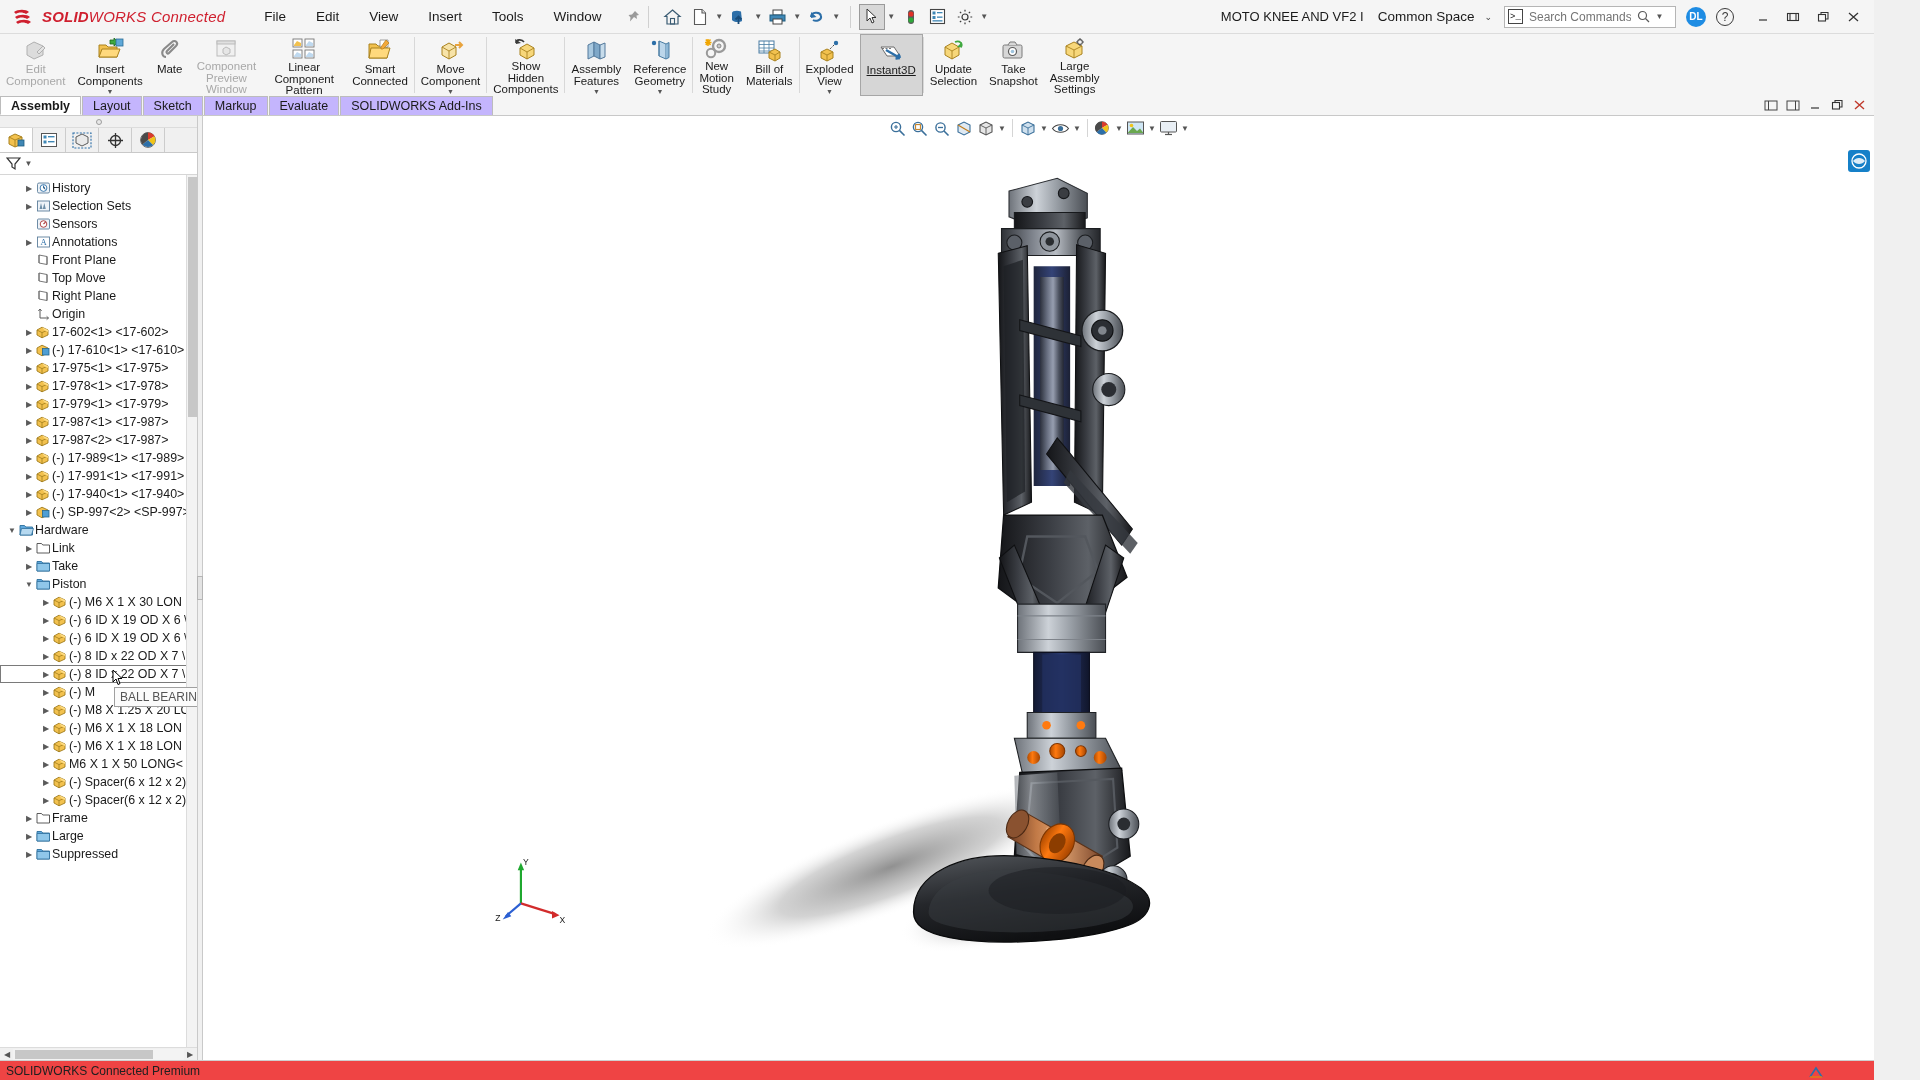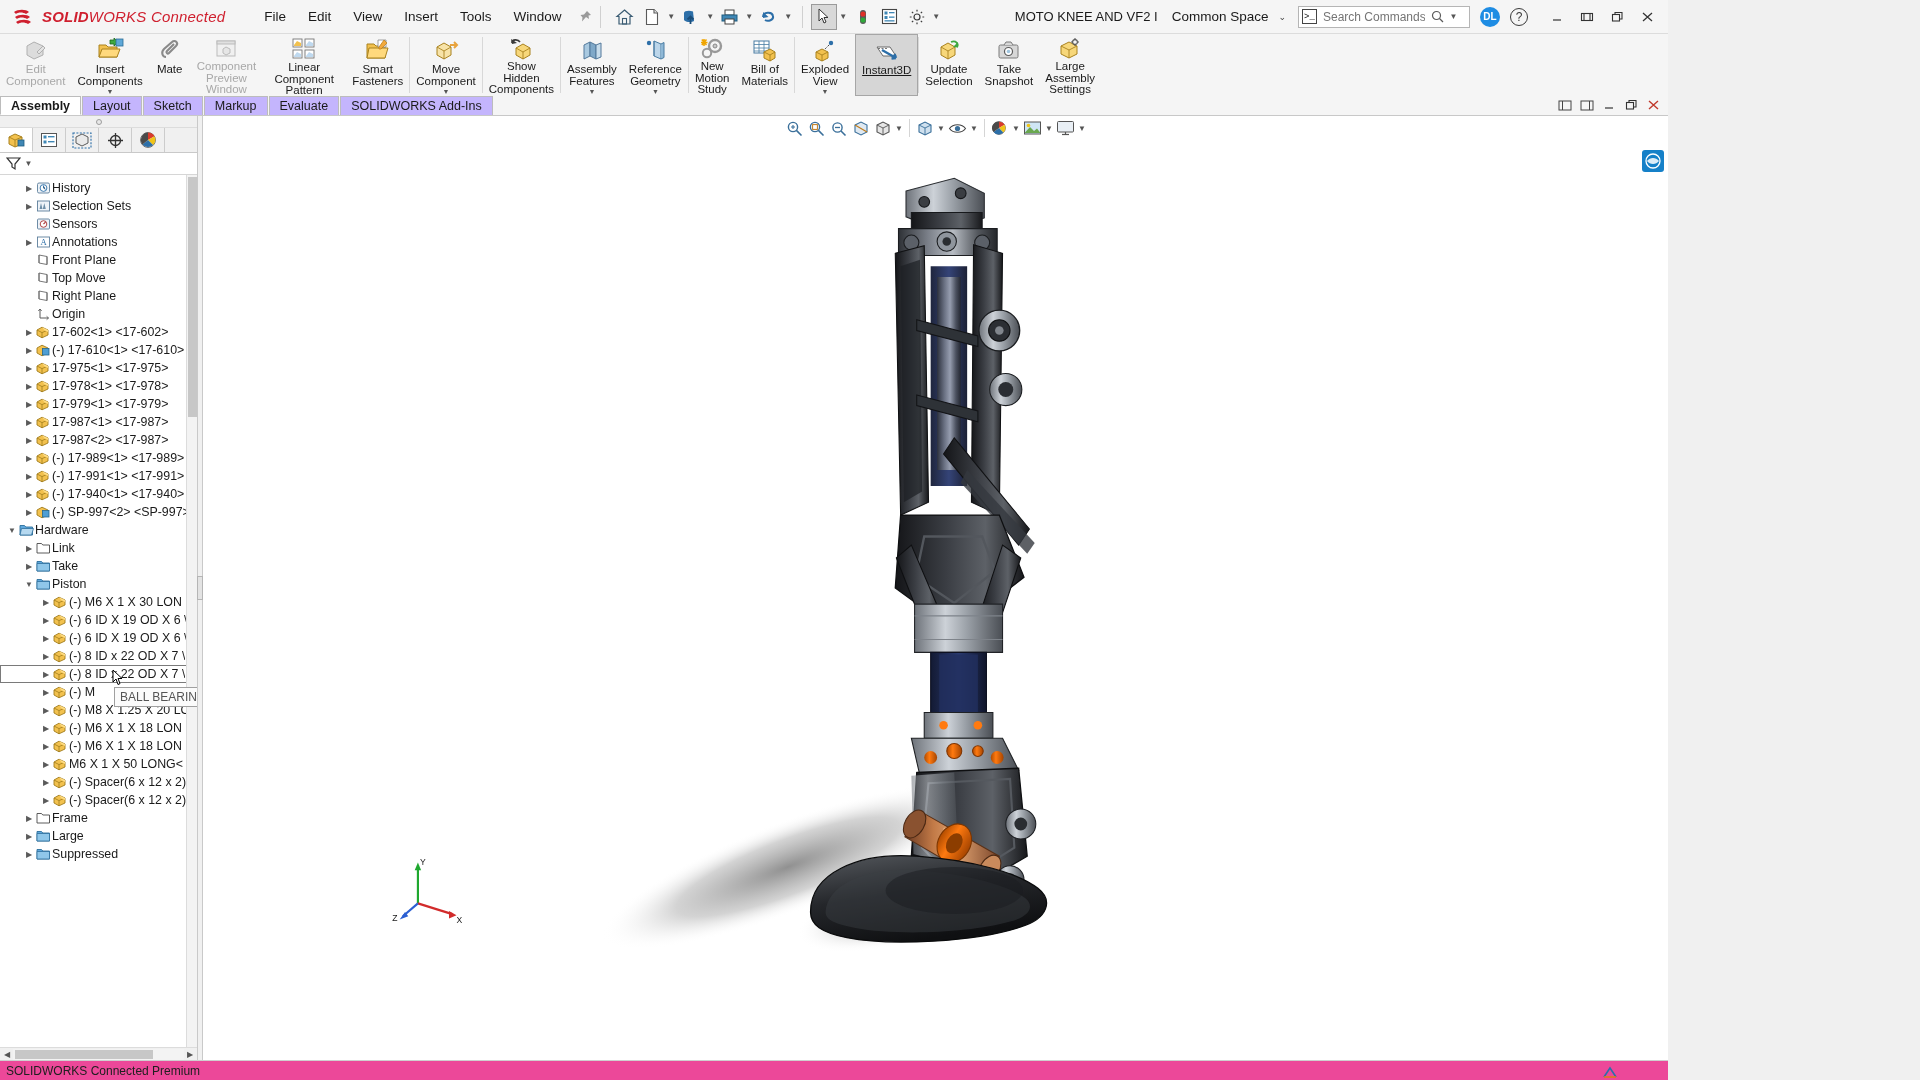--- a/index.html
+++ b/index.html
@@ -5,38 +5,38 @@
   * { box-sizing: border-box; }
   html, body {
     margin: 0; padding: 0;
     width: 1920px; height: 1080px;
     overflow: hidden;
     font-family: "Liberation Sans", sans-serif;
     font-size: 13px;
     color: #1a1a1a;
     background: #f0f0f0;
   }
-  #app { width: 1668px; height: 1080px; position: relative; display: flex; flex-direction: column; background:#fff;}
+  #app { width: 1874px; height: 1080px; position: relative; display: flex; flex-direction: column; background:#fff;}
 
   
   .titlebar {
     height: 34px; min-height:34px;
     background: #f5f5f5;
     display: flex; align-items: center;
     border-bottom: 1px solid #dcdcdc;
     position: relative;
   }
   .sw-logo { display:flex; align-items:center; padding-left:12px; gap:6px; }
   .sw-logo-mark { color:#cf1f2e; font-weight:bold; font-size:19px; font-style:italic; letter-spacing:-1px;}
   .sw-logo-text { font-size:15px; font-style:italic; letter-spacing:.2px;}
   .sw-logo-text .b { color:#cf1f2e; font-weight:bold; font-style:italic;}
   .sw-logo-text .n { color:#cf1f2e; font-weight:normal; font-style:italic;}
   .sw-logo-text .c { color:#cf1f2e; font-weight:normal; font-style:italic;}
 
-  .menubar { display:flex; align-items:center; margin-left:28px; gap:0px;}
+  .menubar { display:flex; align-items:center; margin-left:28px; gap:8px;}
   .menubar .mi { padding:5px 11px; font-size:13.5px; color:#1a1a1a; cursor:default;}
   .pin-icon { margin-left:6px; color:#8a8a8a; font-size:14px; }
 
   .tb-sep { width:1px; height:22px; background:#d0d0d0; margin:0 7px;}
 
   .qat { display:flex; align-items:center; gap:1px; margin-left:4px;}
   .qbtn { width:26px; height:26px; display:flex; align-items:center; justify-content:center; cursor:default;}
   .caret { font-size:8px; color:#555; width:11px; text-align:center; cursor:default;}
   .qbtn-sel { background:#d8d8d8; border:1px solid #9a9a9a; }
 
@@ -105,21 +105,21 @@
   .vsplit .grip { position:absolute; top:50%; left:-1px; transform:translateY(-50%); width:6px; height:24px; background:#e3e3e3; border:1px solid #b5b5b5;}
 
   
   .viewport { flex:1; position:relative; background:#ffffff; overflow:hidden;}
   .vp-toolbar { position:absolute; top:0; left:0; right:0; height:24px; display:flex; align-items:center; justify-content:center; gap:0;}
   .vtb { width:22px;height:22px;display:flex;align-items:center;justify-content:center;cursor:default;}
   .vtb-sep { width:1px;height:18px;background:#d5d5d5;margin:0 4px;}
   .sw-orb { position:absolute; top:34px; right:4px; width:22px;height:22px;border-radius:3px;background:#1580c8;display:flex;align-items:center;justify-content:center;}
 
   .statusbar {
-    height:20px; min-height:20px; background:#ec4899; border-top:1px solid #cfcfcf;
+    height:20px; min-height:20px; background:#ef4444; border-top:1px solid #cfcfcf;
     display:flex; align-items:center; font-size:12px; color:#202020; padding:0 6px;
   }
   .sb-right { margin-left:auto; display:flex; align-items:center; gap:26px; padding-right:6px;flex-direction:column;}
   svg { display:block; }
 </style>
 </head>
 <body>
 
 <div id="app">
 
@@ -338,21 +338,21 @@
     <div class="rb-item">
       <span class="rb-ico">
         <svg width="25" height="23" viewBox="0 0 25 23">
             <path d="M2 5 L9 5 L11 7 L20 7 L20 19 L2 19 Z" fill="#f2c14e" stroke="#a9821f" stroke-width="1"></path>
             <path d="M4 9 L23 9 L20 19 L2 19 Z" fill="#ffd97d" stroke="#a9821f" stroke-width="1"></path>
             <path d="M13 1 L21 1 L21 8 L13 8 Z" fill="#fff" stroke="#888" stroke-width=".8"></path>
             <path d="M19 1 L22 4 L16 10 L14 10 L14 8 Z" fill="#f3a93c" stroke="#b97b14" stroke-width=".7"></path>
           </svg>
       </span>
       <span class="rb-lbl">Smart
-Fasteners</span>
+Connected</span>
     </div>
 
     <div class="rb-div"></div>
 
     <div class="rb-item">
       <span class="rb-ico">
         <svg width="26" height="23" viewBox="0 0 26 23">
             <path d="M4 8 L11 4 L18 8 L18 16 L11 20 L4 16 Z" fill="#f7e3a8" stroke="#a9821f" stroke-width="1"></path>
             <path d="M4 8 L11 12 L18 8 M11 12 L11 20" fill="none" stroke="#a9821f" stroke-width=".9"></path>
             <path d="M17 6 L24 6 M21 3 L24 6 L21 9" fill="none" stroke="#e8a33d" stroke-width="2"></path>

